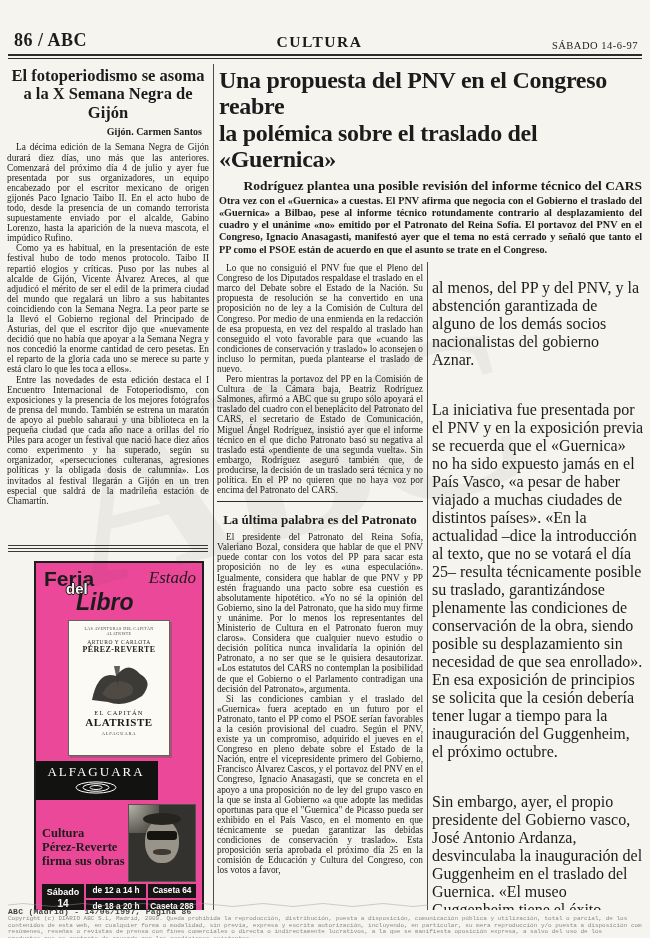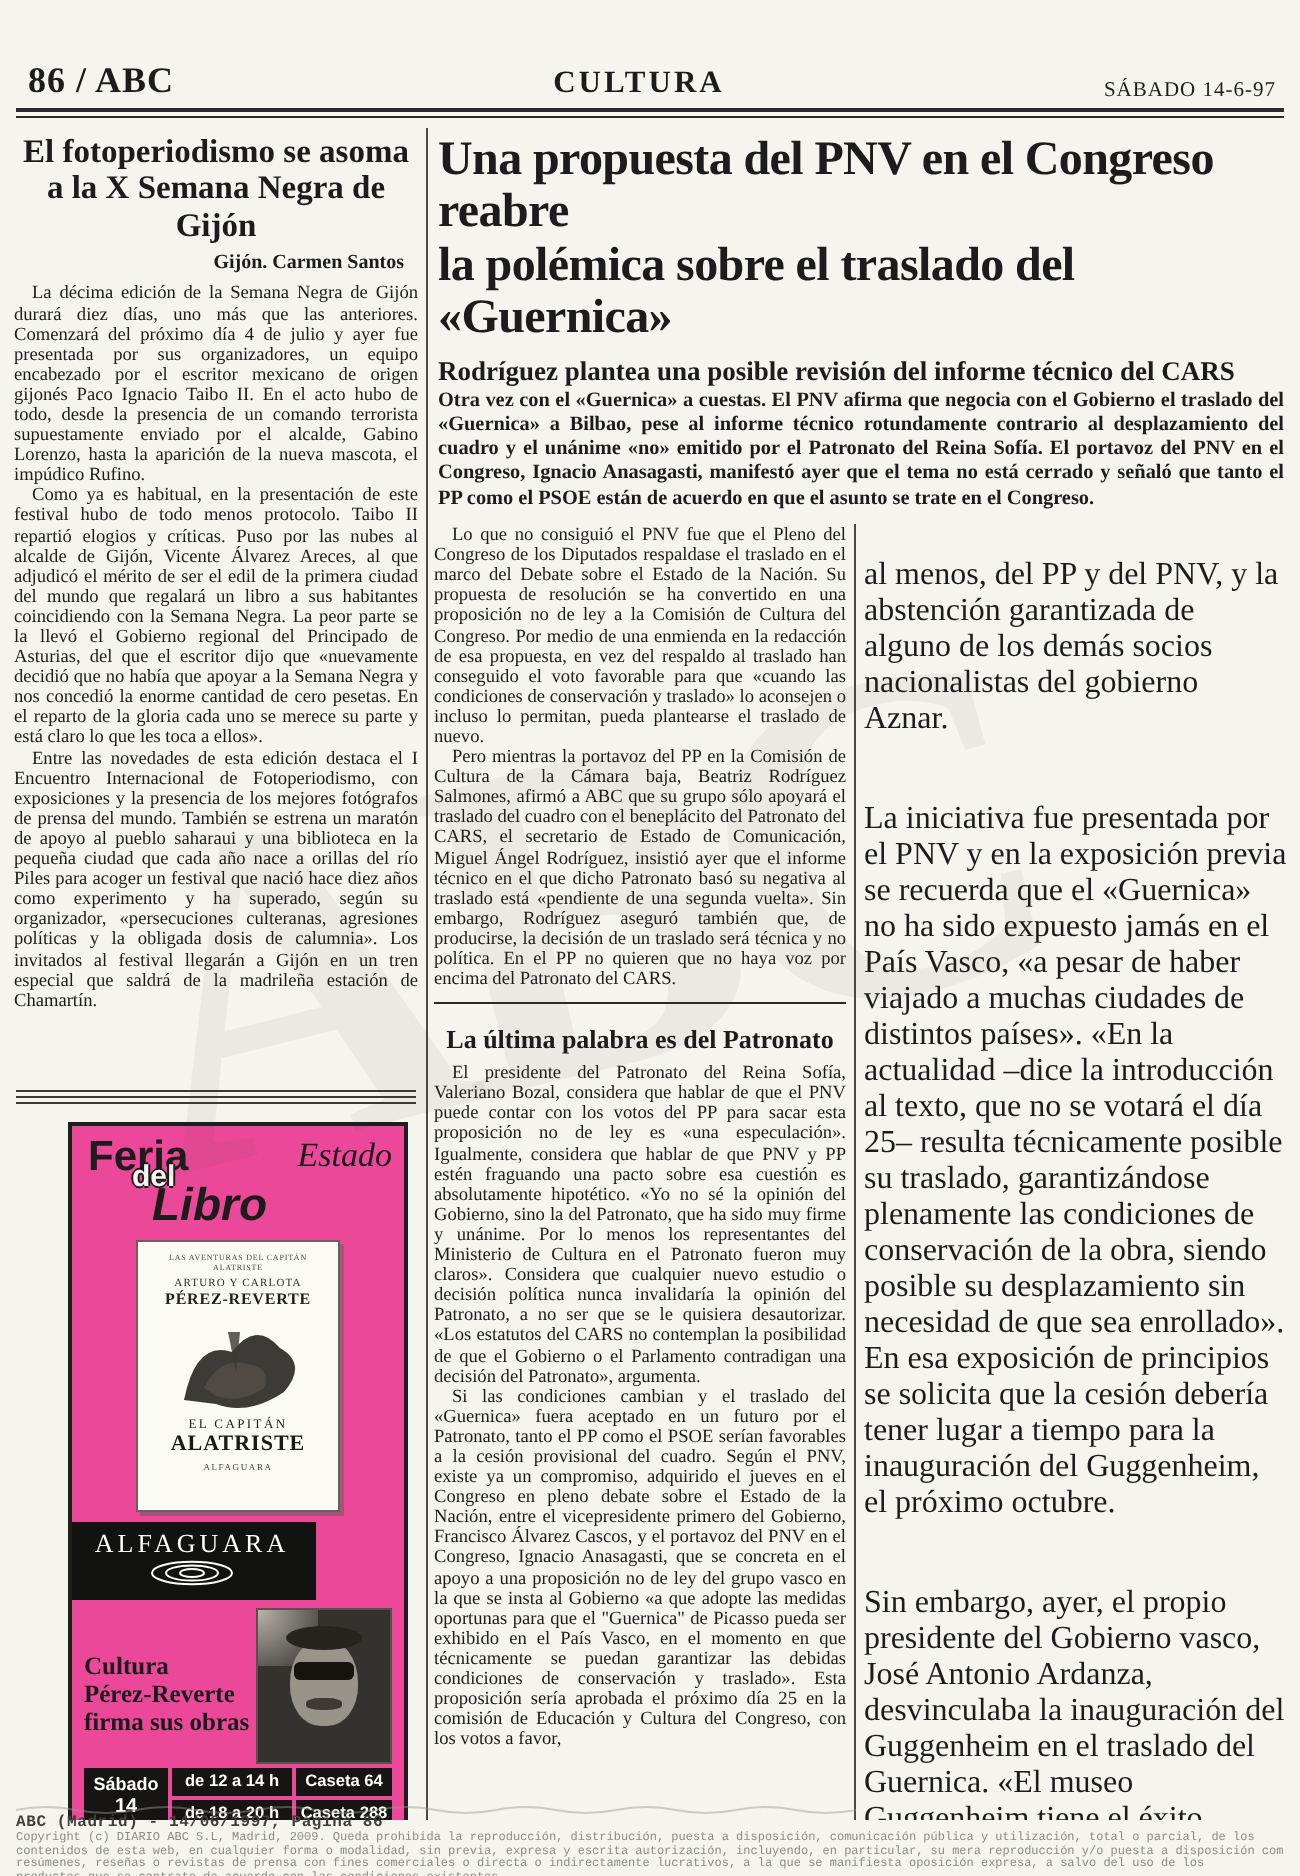--- a/index.html
+++ b/index.html
@@ -48,21 +48,21 @@
   .photo-glasses{position:absolute;left:18px;top:26px;width:30px;height:9px;background:#15140f;border-radius:3px;}
   .photo-hair{position:absolute;left:14px;top:8px;width:38px;height:12px;border-radius:50%;background:#26241f;}
   .photo-stache{position:absolute;left:24px;top:44px;width:18px;height:6px;border-radius:40%;background:#3e3a33;}
   .sched{display:grid;grid-template-columns:42px 60px 1fr;gap:2px;font-family:"Liberation Sans",sans-serif;font-weight:bold;margin-top:2px;}
   .cell{background:#161513;color:#fff;font-size:8.3px;display:flex;align-items:center;justify-content:center;padding:2px 1px;text-align:center;line-height:1.1;}
   .cell.day{flex-direction:column;font-size:9px;}
   .cell.day .num{font-size:10px;}
   .span2{grid-row:span 2;}
   
   .mh1{font-weight:bold;font-size:24px;line-height:1.1;letter-spacing:-.3px;margin:3px 2px 1px;}
-  .mh2{font-weight:bold;font-size:13.5px;margin:5px 2px 0;}
+  .mh2{font-weight:bold;font-size:13.5px;margin:5px 2px 0;text-align:right;}
   .m-byline{text-align:right;font-size:10px;font-weight:bold;margin:2px 12px 2px 0;}
   .lead{font-weight:bold;font-size:10.2px;line-height:12.3px;text-align:justify;margin:1px 2px 6px;}
   .mcols{display:flex;flex:1;overflow:hidden;}
   .mcol{width:206px;flex:0 0 206px;overflow:hidden;padding:1px 1px 0 0;}
   .mcol2{flex:1;overflow:hidden;padding:1px 0 0 1px;display:flex;flex-direction:column;}
   .subhead{border-top:1.2px solid #2b2b28;margin:6px 0 4px;padding-top:10px;text-align:center;font-weight:bold;font-size:13px;}
   
   .wm{position:absolute;top:322px;left:55px;font-size:235px;font-weight:bold;color:rgba(55,55,50,.055);transform:rotate(-14deg);letter-spacing:-12px;pointer-events:none;z-index:5;}
   .footer{position:absolute;left:8px;right:8px;bottom:0;height:36px;overflow:hidden;z-index:6;}
   .f-wave{opacity:.45;display:block;}

